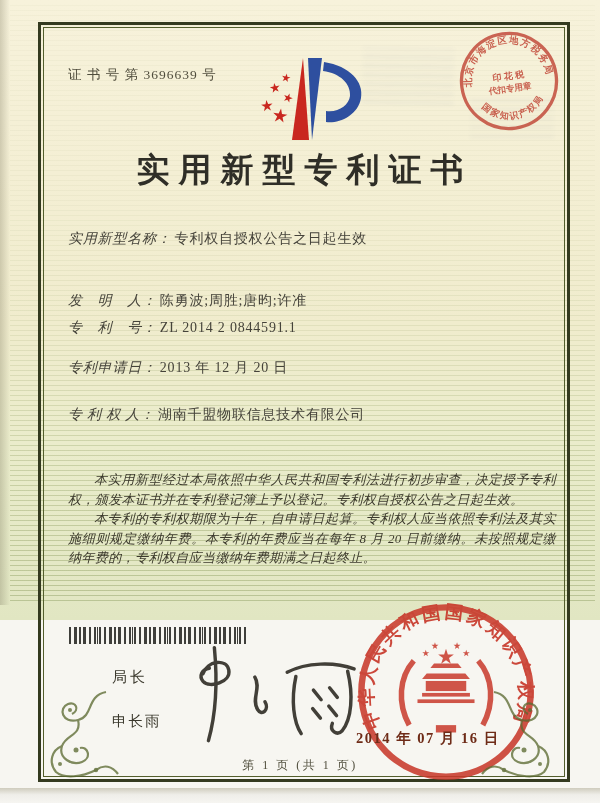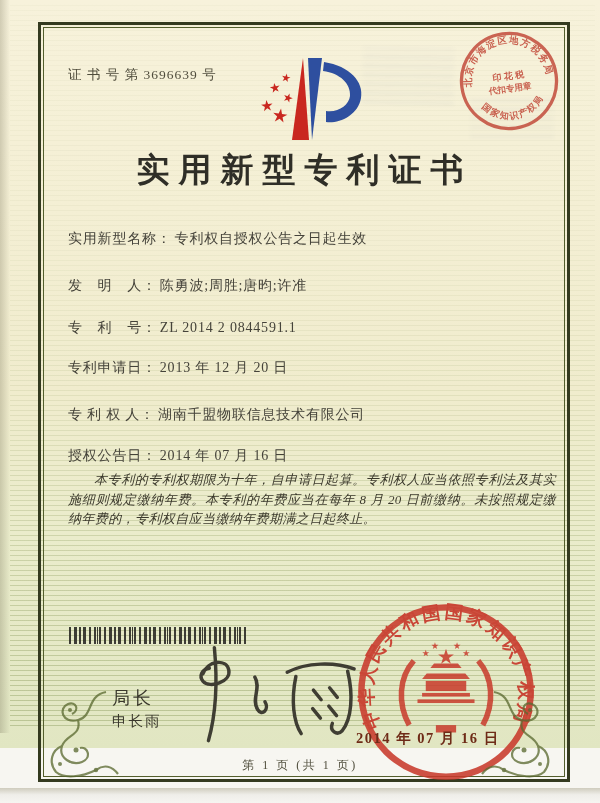--- a/index.html
+++ b/index.html
@@ -5,21 +5,21 @@
   * { margin:0; padding:0; box-sizing:border-box; }
   body {
     width:600px; height:803px; overflow:hidden;
     font-family:"Liberation Serif","DejaVu Serif",serif;
     background:#f7f6f1;
   }
   .page { position:relative; width:600px; height:803px; }
 
   
   .paper {
-    position:absolute; left:0; top:0; width:600px; height:748px;
+    position:absolute; left:0; top:0; width:600px; height:620px;
     background:linear-gradient(180deg,#f7f2db 0%,#f4efd4 28%,#f0eccd 52%,#eaeccb 72%,#e1e6c2 100%);
   }
   .paper-edge-left{position:absolute;left:0;top:0;bottom:15px;width:10px;
     background:linear-gradient(90deg,rgba(110,105,80,.28),rgba(110,105,80,0));}
   .scan-bottom{position:absolute;left:0;top:788px;width:600px;height:15px;
     background:linear-gradient(180deg,#cfccbd 0%,#efeee9 45%,#f6f5f1 100%);}
 
   
   .pattern{
     position:absolute;left:10px;top:5px;right:5px;bottom:18px;
@@ -42,34 +42,34 @@
 
   .cert-no{position:absolute;left:68px;top:66px;font-size:13.5px;letter-spacing:1px;color:#4f4c3c;}
 
   .tax-stamp{position:absolute;left:450px;top:24px;width:118px;height:114px;transform:rotate(-8deg);opacity:.9;}
   .logo{position:absolute;left:246px;top:56px;width:120px;height:86px;}
 
   .doc-title{position:absolute;left:0;right:0;top:148px;text-align:center;
     font-size:33px;font-weight:600;letter-spacing:9px;text-indent:9px;color:#2f2e27;}
 
   .field-row{position:absolute;left:68px;right:40px;font-size:14px;color:#45433a;letter-spacing:.8px;white-space:nowrap;}
-  .fr-1{top:230px;} .fr-2{top:277px;} .fr-3{top:319px;}
+  .fr-1{top:230px;} .fr-2{top:292px;} .fr-3{top:319px;}
   .fr-4{top:359px;} .fr-5{top:406px;} .fr-6{top:447px;}
-  .field-label{margin-right:3px;}
+  .field-label{margin-right:3px;font-style:italic;}
 
   .body-text{position:absolute;left:68px;right:44px;top:470px;
     font-size:13px;line-height:19.6px;color:#3b392c;font-style:italic;letter-spacing:.4px;text-align:justify;}
   .body-text p{text-indent:2em;}
 
   .barcode{position:absolute;left:69px;top:627px;width:177px;height:17px;opacity:.85;
     background:
       repeating-linear-gradient(90deg,#20201c 0 2px,transparent 2px 5px),
       repeating-linear-gradient(90deg,#20201c 0 1px,transparent 1px 7px);}
 
-  .director-label{position:absolute;left:112px;top:686px;font-size:18px;letter-spacing:3px;color:#3a382c;text-align:right;}
+  .director-label{position:absolute;left:112px;top:668px;font-size:15px;letter-spacing:3px;color:#3a382c;text-align:right;}
   .director-name{position:absolute;left:112px;top:712px;font-size:14.5px;letter-spacing:2px;color:#3a382c;}
 
   .signature{position:absolute;left:182px;top:640px;width:196px;height:108px;transform:rotate(-1deg);}
   .sr-only{position:absolute;width:1px;height:1px;overflow:hidden;clip-path:inset(50%);}
 
   .authority-seal{position:absolute;left:352px;top:600px;width:188px;height:184px;opacity:.92;}
   .issue-date{position:absolute;left:356px;top:729px;width:190px;font-size:14.5px;font-weight:600;
     letter-spacing:1.5px;color:#6e2b17;}
 
   .page-footer{position:absolute;left:0;right:0;top:757px;text-align:center;
@@ -149,25 +149,23 @@
     </div>
     <div class="field-row fr-3">
       <span class="field-label">专　利　号：</span><span>ZL 2014 2 0844591.1</span>
     </div>
     <div class="field-row fr-4">
       <span class="field-label">专利申请日：</span><span>2013 年 12 月 20 日</span>
     </div>
     <div class="field-row fr-5">
       <span class="field-label">专 利 权 人：</span><span>湖南千盟物联信息技术有限公司</span>
     </div>
-    <div class="field-row fr-6">
-      <span class="field-label">授权公告日：</span><span>2014 年 07 月 16 日</span>
-    </div>
 
     <div class="body-text">
+      <p>本实用新型经过本局依照中华人民共和国专利法进行初步审查，决定授予专利权，颁发本证书并在专利登记簿上予以登记。专利权自授权公告之日起生效。</p>
       <p>本专利的专利权期限为十年，自申请日起算。专利权人应当依照专利法及其实施细则规定缴纳年费。本专利的年费应当在每年 8 月 20 日前缴纳。未按照规定缴纳年费的，专利权自应当缴纳年费期满之日起终止。</p>
     </div>
 
     <div class="barcode"></div>
 
     <div class="director-label">局长</div>
     <div class="director-name">申长雨</div>
 
     
     <svg class="signature" viewBox="0 0 170 100">

